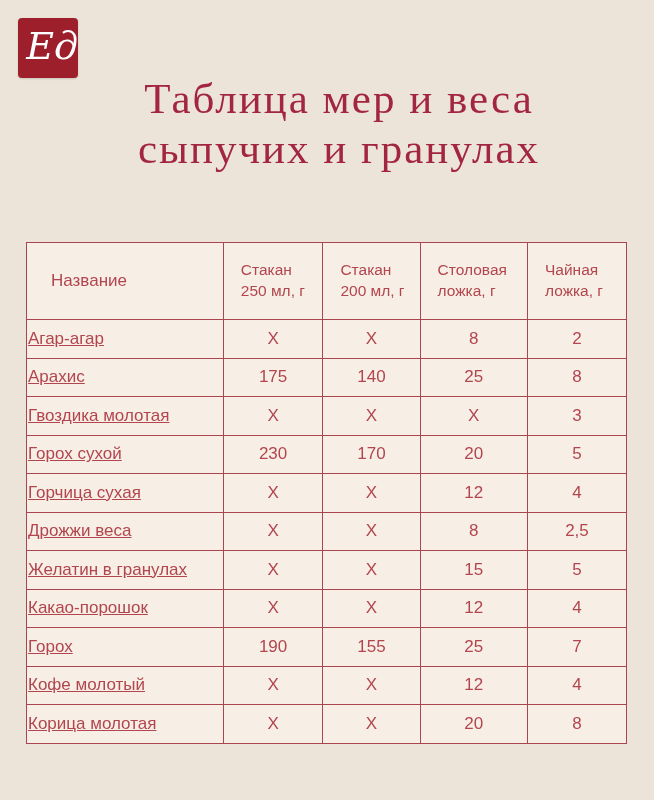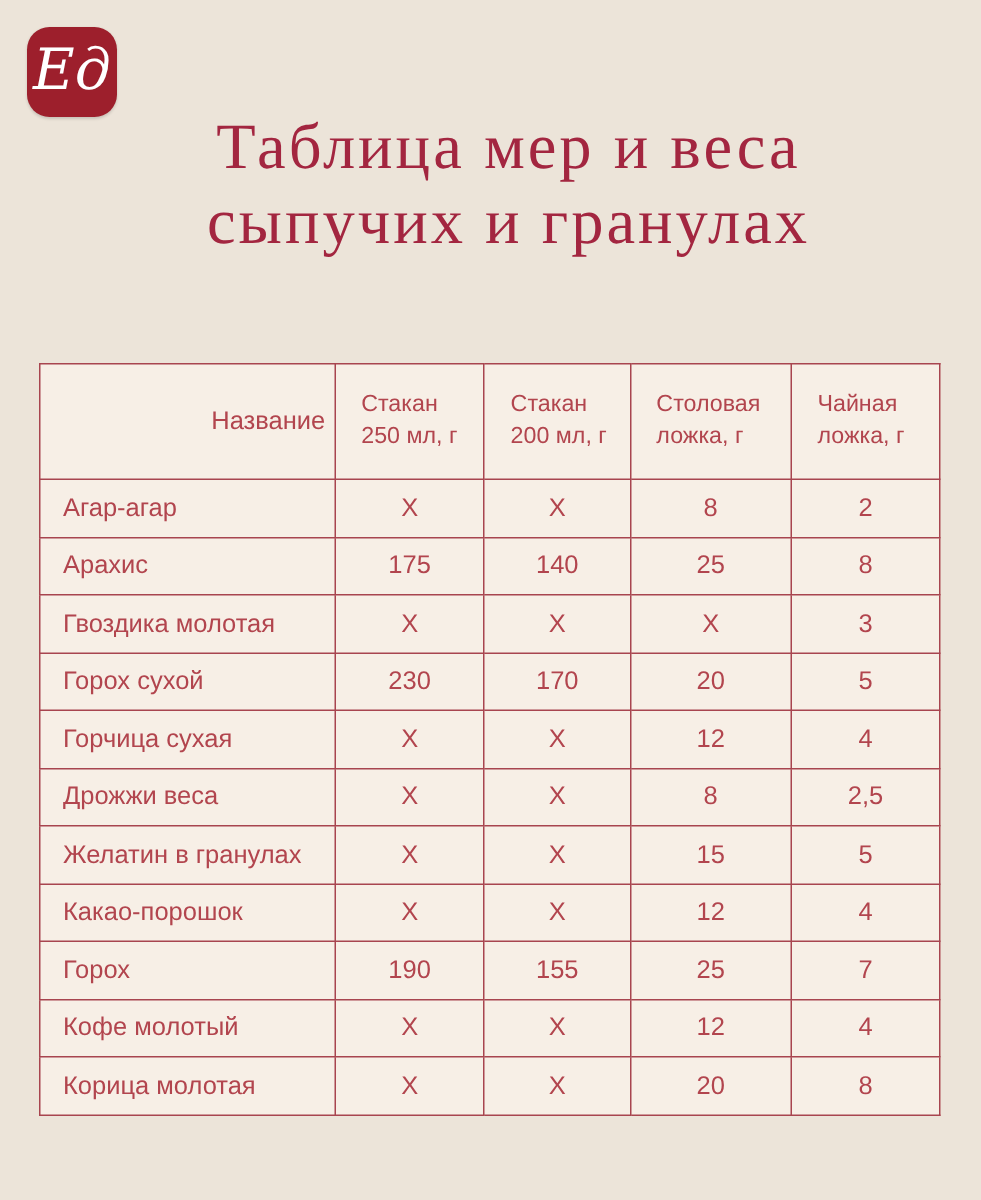--- a/index.html
+++ b/index.html
@@ -21,22 +21,22 @@
   .page{
     position:relative;
     width:654px;height:800px;
     background:var(--page-bg);
   }
   .logo{
     position:absolute;
     top:18px;left:18px;
     width:60px;height:60px;
     background:var(--logo-bg);
-    border-radius:15px;
-    display:flex;align-items:center;justify-content:center;
+    border-radius:4px;
+    display:flex;align-items:center;justify-content:flex-end;
     box-shadow:0 1px 2px rgba(0,0,0,0.15);
   }
   .logo-text{
     color:var(--logo-fg);
     font-family:"DejaVu Serif", serif;
     font-style:italic;
     font-size:38px;
     line-height:1;
     transform:translateY(-2px);
   }
@@ -74,34 +74,34 @@
     font-size:15.5px;
     line-height:1.35;
     text-align:left;
     vertical-align:middle;
     padding:0 6px 0 17px;
     white-space:pre-line;
     font-weight:400;
   }
   thead th.name-col{
     font-size:17px;
-    padding-left:14px;
-    text-align:right;
+    padding-left:24px;
   }
   tbody td{
     height:37.5px;
     font-size:17px;
     text-align:center;
     vertical-align:middle;
     padding:0 4px;
   }
   tbody td.name-cell{
     text-align:left;
-    padding-left:15px;
+    padding-left:1px;
     padding-right:4px;
+    text-decoration:underline;
   }
   
   col.c0{width:32.8%;}
   col.c1{width:16.6%;}
   col.c2{width:16.2%;}
   col.c3{width:17.9%;}
   col.c4{width:16.5%;}
 </style>
 </head>
 <body>

